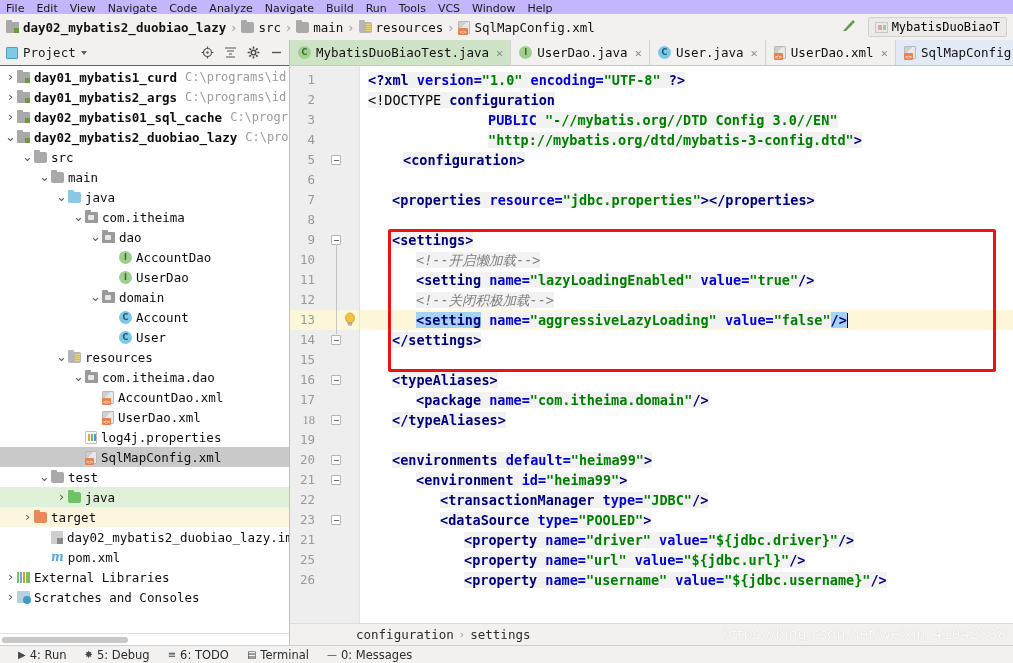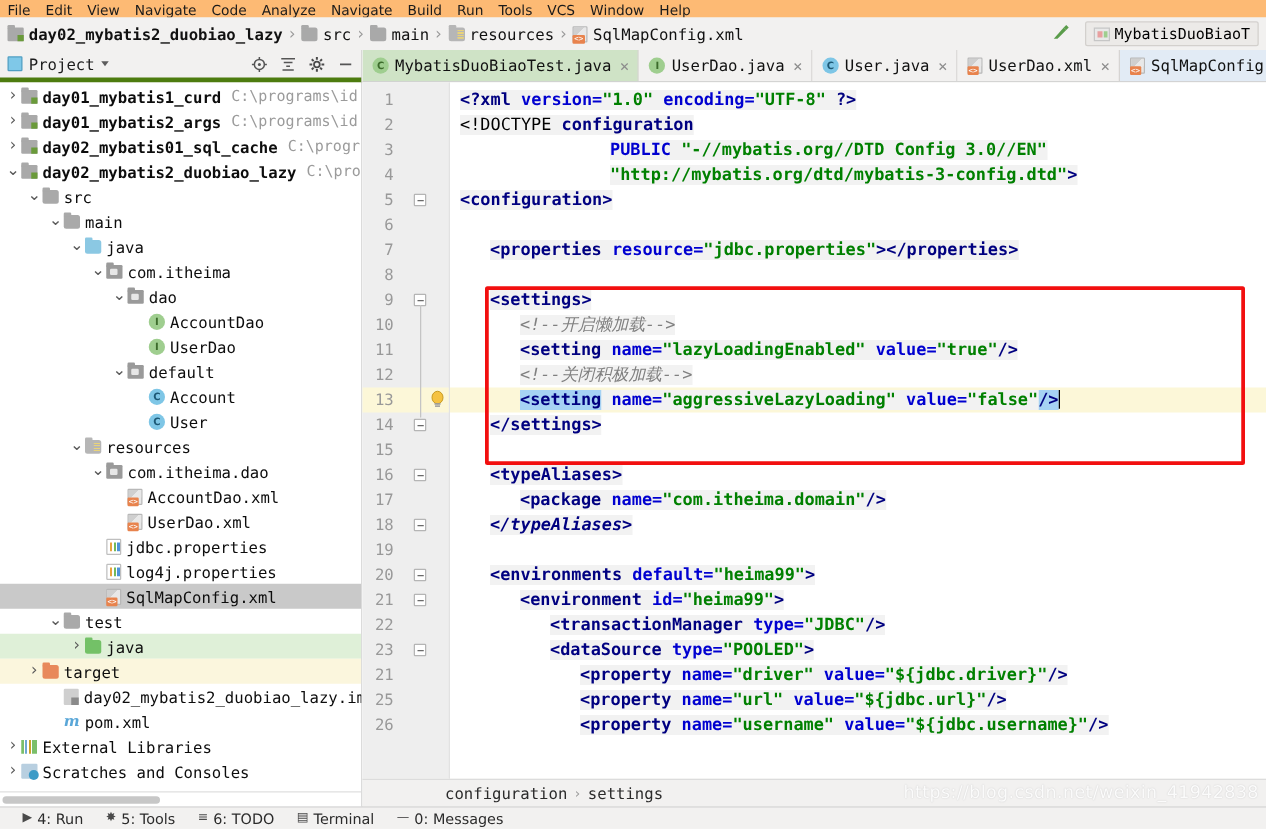--- a/index.html
+++ b/index.html
@@ -8,21 +8,21 @@
     background: #f2f2f2;
     font-family: "DejaVu Sans", sans-serif;
     font-size: 11px;
     color: #000;
     overflow: hidden;
   }
   .ide { width: 1013px; height: 663px; display: flex; flex-direction: column; position: relative; }
 
   
   .menubar {
-    height: 14px; background: #fdba74; display: flex; align-items: flex-end;
+    height: 14px; background: #c4b5fd; display: flex; align-items: flex-end;
     padding-left: 6px; gap: 12px; flex: 0 0 14px; overflow: hidden;
   }
   .menubar .mi {
     font-size: 11px; color: #1b1b1b; line-height: 11px;
     font-family: "DejaVu Sans", sans-serif; white-space: nowrap;
   }
 
   
   .navbar {
     height: 26px; background: #f2f1f0; display: flex; align-items: center;
@@ -78,21 +78,21 @@
   .ico-scr:after{content:"";position:absolute;right:-1px;bottom:-1px;width:8px;height:8px;border-radius:50%;background:#3d9bc7;}
   .ico-m { font-family:"DejaVu Serif",serif; font-style:italic; color:#5aa7d8; font-size:12px; font-weight:bold; line-height:12px;}
 
   
   .main { flex: 1 1 auto; display: flex; min-height: 0; }
 
   
   .projpanel { width: 290px; flex: 0 0 290px; display: flex; flex-direction: column;
     background: #fff; border-right: 1px solid #c0c0c0; min-height: 0;}
   .proj-toolbar { height: 26px; flex:0 0 26px; display: flex; align-items: center;
-    background: #f2f1f0; padding: 0 6px; gap: 6px; border-bottom: 4px solid #4d7c0f;}
+    background: #f2f1f0; padding: 0 6px; gap: 6px; border-bottom: 1px solid #4d7c0f;}
   .proj-title { display:flex; align-items:center; gap:5px; font-size:12.5px;
     font-family:"DejaVu Sans Mono", monospace; color:#1c1c1c;}
   .proj-sq { width:12px;height:12px;background:#7fc8e8;border:1px solid #4f9ec2;border-radius:1px;}
   .caret-d { width:0;height:0;border-left:3.5px solid transparent;border-right:3.5px solid transparent;
     border-top:4px solid #5c5c5c; }
   .proj-tools { margin-left:auto; display:flex; align-items:center; gap:9px; color:#4a4a4a;}
   .tbtn { width:14px;height:14px; display:flex;align-items:center;justify-content:center; cursor:default;}
 
   .tree { flex: 1 1 auto; overflow: hidden; background: #fff; padding-top: 1px; position: relative; }
   .trow { height: 20px; display: flex; align-items: center; white-space: nowrap;
@@ -342,21 +342,21 @@
           <div class="trow" style="padding-left: 106px;">
             <span class="twist"></span>
             <span class="circ i">I</span>
             <span class="tlabel">UserDao</span>
           </div>
           <div class="trow" style="padding-left: 89px;">
             <span class="twist">
               <span style="font-size: 13px; color: rgb(91, 91, 91);">⌄</span>
             </span>
             <span class="ico ico-pkg"></span>
-            <span class="tlabel">default</span>
+            <span class="tlabel">domain</span>
           </div>
           <div class="trow" style="padding-left: 106px;">
             <span class="twist"></span>
             <span class="circ c">C</span>
             <span class="tlabel">Account</span>
           </div>
           <div class="trow" style="padding-left: 106px;">
             <span class="twist"></span>
             <span class="circ c">C</span>
             <span class="tlabel">User</span>
@@ -377,25 +377,20 @@
           </div>
           <div class="trow" style="padding-left: 89px;">
             <span class="twist"></span>
             <span class="ico ico-xml"></span>
             <span class="tlabel">AccountDao.xml</span>
           </div>
           <div class="trow" style="padding-left: 89px;">
             <span class="twist"></span>
             <span class="ico ico-xml"></span>
             <span class="tlabel">UserDao.xml</span>
-          </div>
-          <div class="trow" style="padding-left: 72px;">
-            <span class="twist"></span>
-            <span class="ico ico-prop"></span>
-            <span class="tlabel">jdbc.properties</span>
           </div>
           <div class="trow" style="padding-left: 72px;">
             <span class="twist"></span>
             <span class="ico ico-prop"></span>
             <span class="tlabel">log4j.properties</span>
           </div>
           <div class="trow sel" style="padding-left: 72px;">
             <span class="twist"></span>
             <span class="ico ico-xml"></span>
             <span class="tlabel">SqlMapConfig.xml</span>
@@ -492,21 +487,21 @@
             <div class="lnum" style="top: 144px; line-height: 20px;">8</div>
             <div class="lnum" style="top: 164px; line-height: 20px;">9</div>
             <div class="lnum" style="top: 184px; line-height: 20px;">10</div>
             <div class="lnum" style="top: 204px; line-height: 20px;">11</div>
             <div class="lnum" style="top: 224px; line-height: 20px;">12</div>
             <div class="lnum" style="top: 244px; line-height: 20px;">13</div>
             <div class="lnum" style="top: 264px; line-height: 20px;">14</div>
             <div class="lnum" style="top: 284px; line-height: 20px;">15</div>
             <div class="lnum" style="top: 304px; line-height: 20px;">16</div>
             <div class="lnum" style="top: 324px; line-height: 20px;">17</div>
-            <div class="lnum" style="top: 344px; line-height: 20px;">18</div>
+            <div class="lnum" style="top: 344px; line-height: 20px; font-family: Liberation Serif, serif;">18</div>
             <div class="lnum" style="top: 364px; line-height: 20px;">19</div>
             <div class="lnum" style="top: 384px; line-height: 20px;">20</div>
             <div class="lnum" style="top: 404px; line-height: 20px;">21</div>
             <div class="lnum" style="top: 424px; line-height: 20px;">22</div>
             <div class="lnum" style="top: 444px; line-height: 20px;">23</div>
             <div class="lnum" style="top: 464px; line-height: 20px;">21</div>
             <div class="lnum" style="top: 484px; line-height: 20px;">25</div>
             <div class="lnum" style="top: 504px; line-height: 20px;">26</div>
             <div class="fold" style="top: 89px; right: 18px;"></div>
             <div class="fold" style="top: 169px; right: 18px;"></div>
@@ -522,34 +517,34 @@
                 <rect x="4.6" y="10.5" width="4.8" height="1.3" fill="#9a9a9a"></rect>
                 <rect x="5" y="12.3" width="4" height="1.2" fill="#9a9a9a"></rect>
               </svg></div>
           </div>
         <div class="codearea" id="codearea">
             <div class="hl-cur" style="top: 244px;"></div>
             <div class="cline" style="top: 4px; padding-left: 8px;"><span class="s"><span class="pi">&lt;?</span><span class="pi">xml</span><span class="attr"> version=</span><span class="val">"1.0"</span><span class="attr"> encoding=</span><span class="val">"UTF-8"</span><span class="pi"> ?&gt;</span></span></div>
             <div class="cline" style="top: 24px; padding-left: 8px;"><span class="s"><span class="plain">&lt;!DOCTYPE</span><span class="tag"> configuration</span></span></div>
             <div class="cline" style="top: 44px; padding-left: 128px;"><span class="s"><span class="attr">PUBLIC</span><span class="val"> "-//mybatis.org//DTD Config 3.0//EN"</span></span></div>
             <div class="cline" style="top: 64px; padding-left: 128px;"><span class="s"><span class="val">"http://mybatis.org/dtd/mybatis-3-config.dtd"</span><span class="tag">&gt;</span></span></div>
-            <div class="cline" style="top: 84px; padding-left: 8px;"><span class="s"><span class="tag">&lt;configuration&gt;</span></span></div>
+            <div class="cline" style="top: 84px; padding-left: 20px; margin-left: 23px;"><span class="s"><span class="tag">&lt;configuration&gt;</span></span></div>
             <div class="cline" style="top: 104px; padding-left: 8px;"></div>
             <div class="cline" style="top: 124px; padding-left: 32px;"><span class="s"><span class="tag">&lt;properties</span><span class="attr"> resource=</span><span class="val">"jdbc.properties"</span><span class="tag">&gt;</span><span class="tag">&lt;/properties&gt;</span></span></div>
             <div class="cline" style="top: 144px; padding-left: 8px;"></div>
             <div class="cline" style="top: 184px; padding-left: 56px;"><span class="s"><span class="cmt">&lt;!--开启懒加载--&gt;</span></span></div>
             <div class="cline" style="top: 164px; padding-left: 32px;"><span class="s"><span class="tag">&lt;settings&gt;</span></span></div>
             <div class="cline" style="top: 204px; padding-left: 56px;"><span class="s"><span class="tag">&lt;setting</span><span class="attr"> name=</span><span class="val">"lazyLoadingEnabled"</span><span class="attr"> value=</span><span class="val">"true"</span><span class="tag">/&gt;</span></span></div>
             <div class="cline" style="top: 224px; padding-left: 56px;"><span class="s"><span class="cmt">&lt;!--关闭积极加载--&gt;</span></span></div>
             <div class="cline" style="top: 244px; padding-left: 56px;"><span class="s"><span class="tag selblue">&lt;setting</span><span class="attr"> name=</span><span class="val">"aggressiveLazyLoading"</span><span class="attr"> value=</span><span class="val">"false"</span><span class="tag selblue">/&gt;</span></span><span class="caret"></span></div>
             <div class="cline" style="top: 264px; padding-left: 32px;"><span class="s"><span class="tag">&lt;/settings&gt;</span></span></div>
             <div class="cline" style="top: 284px; padding-left: 8px;"></div>
             <div class="cline" style="top: 304px; padding-left: 32px;"><span class="s"><span class="tag">&lt;typeAliases&gt;</span></span></div>
             <div class="cline" style="top: 324px; padding-left: 56px;"><span class="s"><span class="tag">&lt;package</span><span class="attr"> name=</span><span class="val">"com.itheima.domain"</span><span class="tag">/&gt;</span></span></div>
-            <div class="cline" style="top: 344px; padding-left: 32px; font-style: italic;"><span class="s"><span class="tag">&lt;/typeAliases&gt;</span></span></div>
+            <div class="cline" style="top: 344px; padding-left: 32px;"><span class="s"><span class="tag">&lt;/typeAliases&gt;</span></span></div>
             <div class="cline" style="top: 364px; padding-left: 8px;"></div>
             <div class="cline" style="top: 384px; padding-left: 32px;"><span class="s"><span class="tag">&lt;environments</span><span class="attr"> default=</span><span class="val">"heima99"</span><span class="tag">&gt;</span></span></div>
             <div class="cline" style="top: 404px; padding-left: 56px;"><span class="s"><span class="tag">&lt;environment</span><span class="attr"> id=</span><span class="val">"heima99"</span><span class="tag">&gt;</span></span></div>
             <div class="cline" style="top: 424px; padding-left: 80px;"><span class="s"><span class="tag">&lt;transactionManager</span><span class="attr"> type=</span><span class="val">"JDBC"</span><span class="tag">/&gt;</span></span></div>
             <div class="cline" style="top: 444px; padding-left: 80px;"><span class="s"><span class="tag">&lt;dataSource</span><span class="attr"> type=</span><span class="val">"POOLED"</span><span class="tag">&gt;</span></span></div>
             <div class="cline" style="top: 464px; padding-left: 104px;"><span class="s"><span class="tag">&lt;property</span><span class="attr"> name=</span><span class="val">"driver"</span><span class="attr"> value=</span><span class="val">"${jdbc.driver}"</span><span class="tag">/&gt;</span></span></div>
             <div class="cline" style="top: 484px; padding-left: 104px;"><span class="s"><span class="tag">&lt;property</span><span class="attr"> name=</span><span class="val">"url"</span><span class="attr"> value=</span><span class="val">"${jdbc.url}"</span><span class="tag">/&gt;</span></span></div>
             <div class="cline" style="top: 504px; padding-left: 104px;"><span class="s"><span class="tag">&lt;property</span><span class="attr"> name=</span><span class="val">"username"</span><span class="attr"> value=</span><span class="val">"${jdbc.username}"</span><span class="tag">/&gt;</span></span></div>
           </div>
         <div class="redbox" style="left: 98px; top: 163px; width: 608px; height: 143px;"></div>
@@ -564,21 +559,21 @@
     </div>
   </div>
 
   <div class="statusbar" id="statusbar">
       <div class="sb-item">
         <span class="sb-ico">▶</span>
         <span>4: Run</span>
       </div>
       <div class="sb-item">
         <span class="sb-ico">✸</span>
-        <span>5: Tools</span>
+        <span>5: Debug</span>
       </div>
       <div class="sb-item">
         <span class="sb-ico">≡</span>
         <span>6: TODO</span>
       </div>
       <div class="sb-item">
         <span class="sb-ico">▤</span>
         <span>Terminal</span>
       </div>
       <div class="sb-item">

